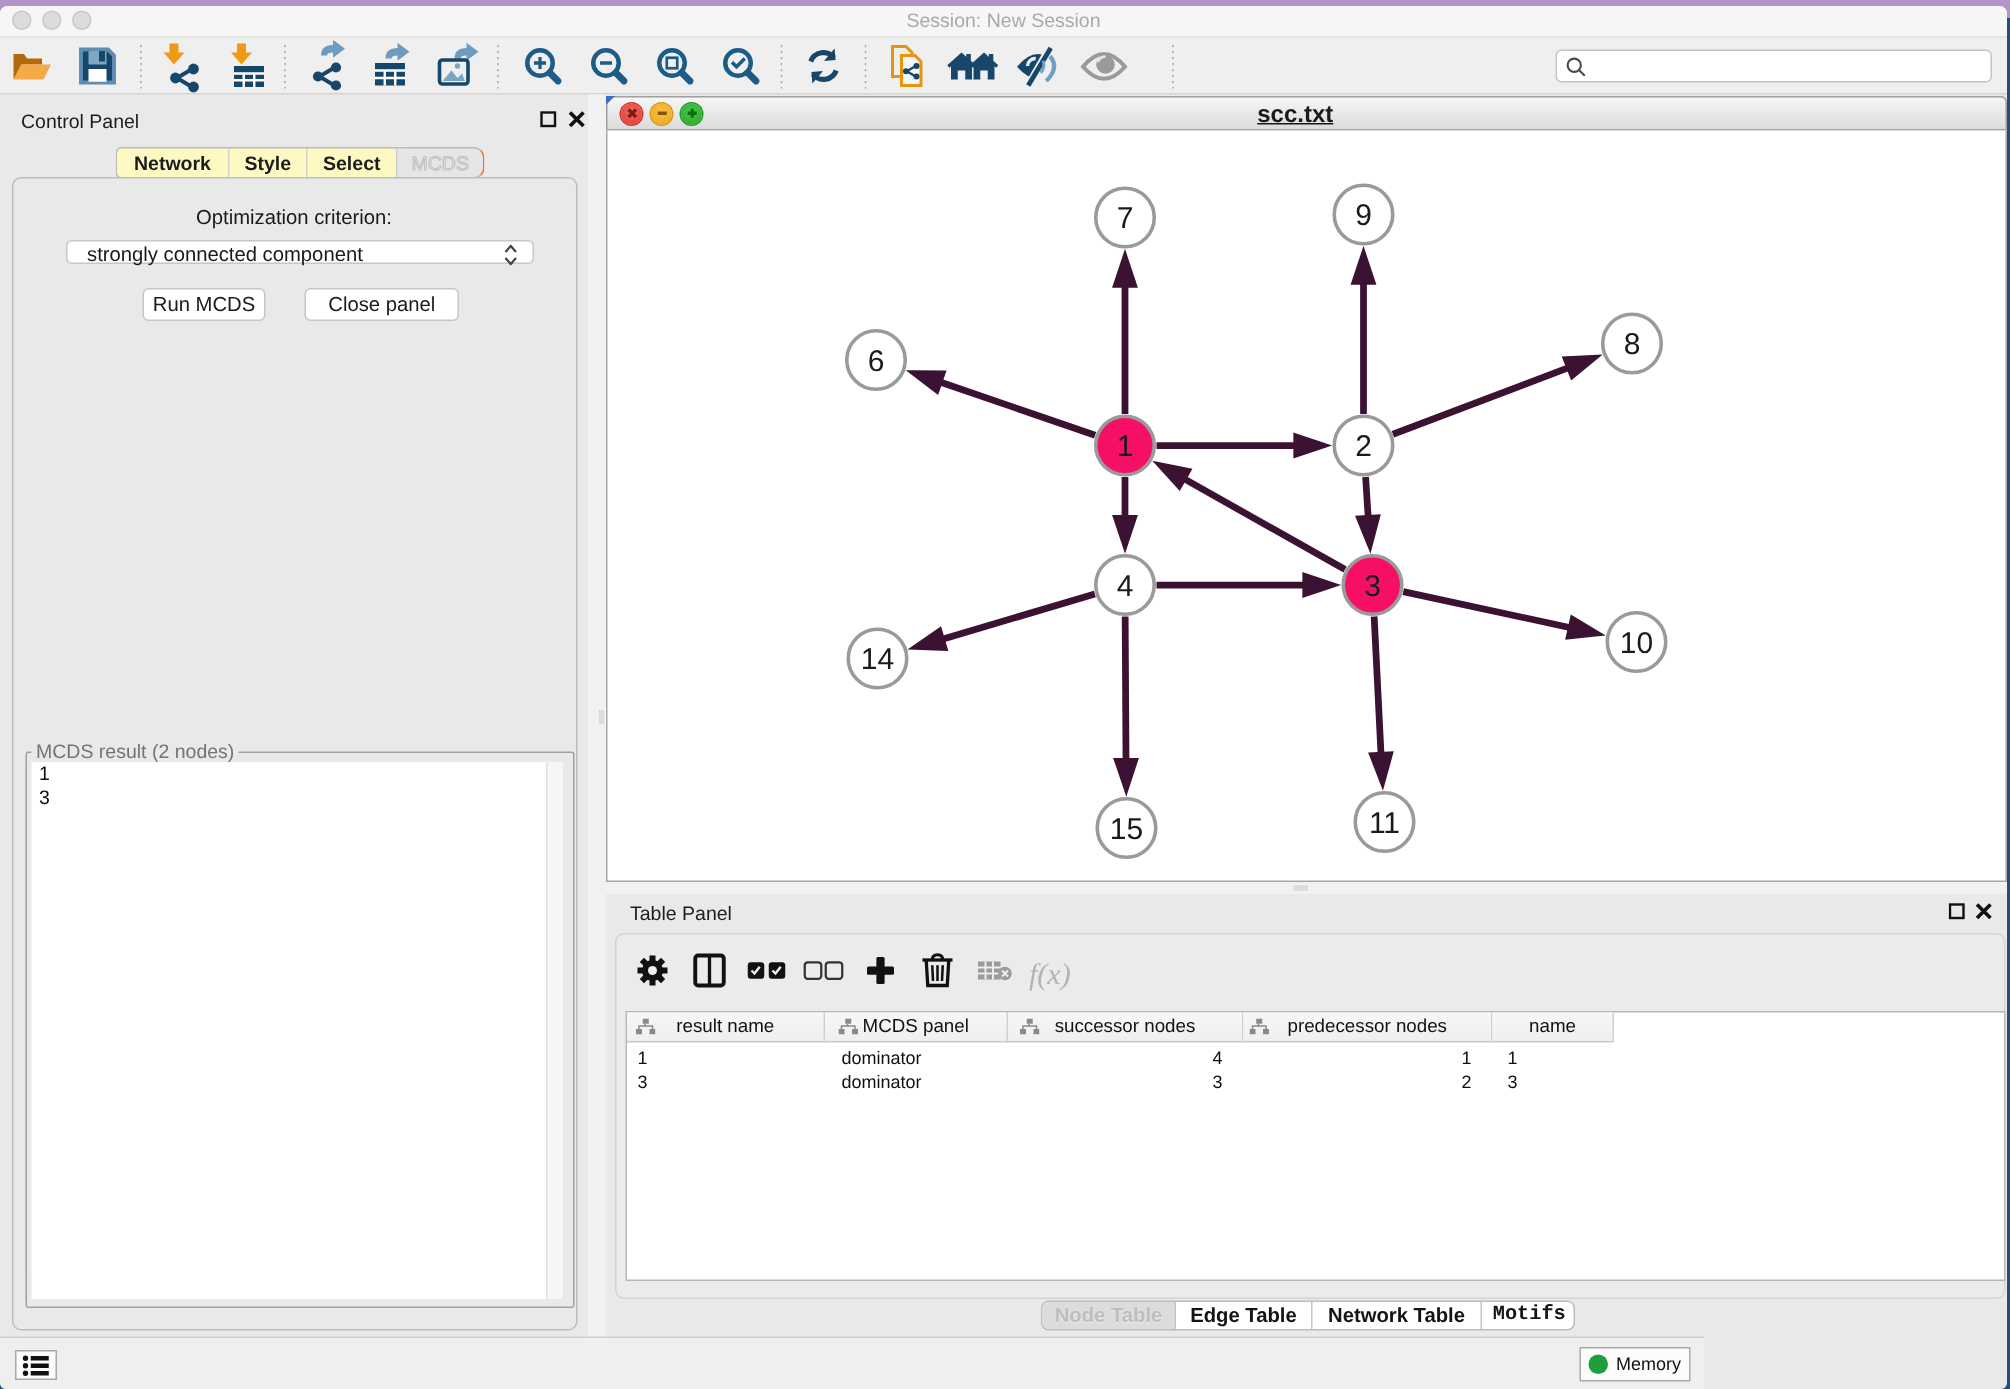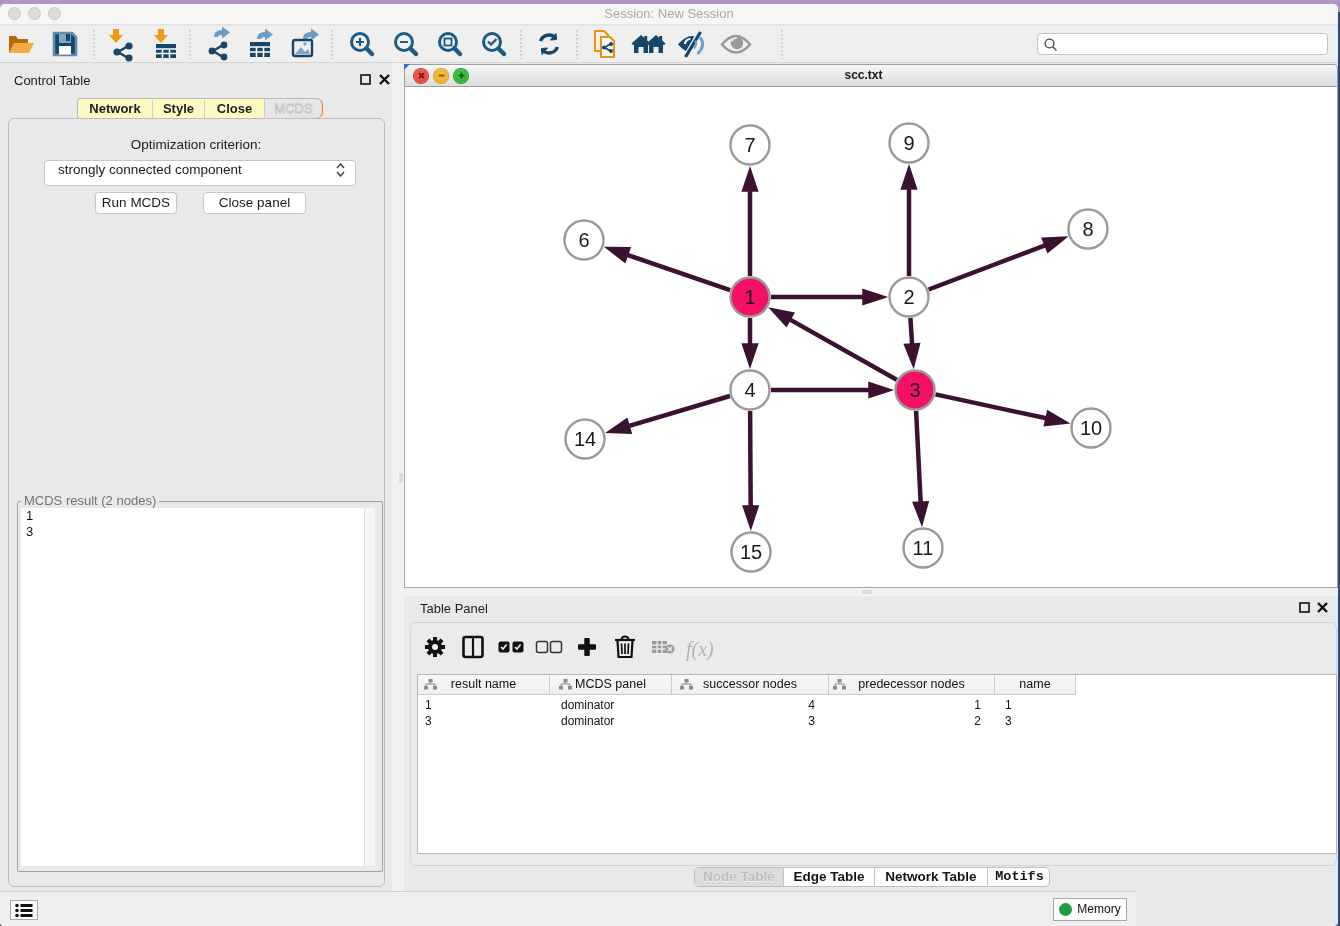--- a/index.html
+++ b/index.html
@@ -11,33 +11,33 @@
 .tl { position:absolute; top:3px; width:13px; height:13px; border-radius:50%; background:#dcdcdc; border:1px solid #c9c9c9; }
 #title-text { position:absolute; top:2px; left:0; right:0; text-align:center; font-size:13px; color:#a9a9a9; }
 #toolbar { position:absolute; top:22px; left:0; right:0; height:37px; background:#efefef; border-bottom:1px solid #d4d4d4; }
 #searchbox { position:absolute; top:29px; left:1037px; width:291px; height:22px; background:#fff; border:1px solid #c4c4c4; border-radius:4px; }
 #cp-title { position:absolute; top:69px; left:14px; font-size:13px; color:#1c1c1c; }
 .panebtn { position:absolute; font-size:13px; color:#111; }
 .tab { position:absolute; top:94px; height:21px; background:#fef9c3; border-top:1px solid #b9b9b9; border-bottom:1px solid #b9b9b9; text-align:center; line-height:19px; font-size:13px; font-weight:bold; color:#1c1c1c; }
 .tabdis { background:#e6e6e6; color:#efefef; -webkit-text-stroke:0.8px #c2c2c2; text-shadow:none; font-weight:normal; }
 #cp-body { position:absolute; top:114px; left:8px; width:377px; height:769px; border:1px solid #bdbdbd; border-radius:6px; background:#e9e9e9; }
 #opt-label { position:absolute; top:133px; left:0; width:392px; text-align:center; font-size:13.5px; color:#1a1a1a; }
-#combo { position:absolute; top:156px; left:44px; width:312px; height:26px; background:#fff; border:1px solid #c6c6c6; border-radius:4px; font-size:13.5px; color:#1a1a1a; line-height:18px; padding-left:13px; }
+#combo { position:absolute; top:156px; left:44px; width:312px; height:16px; background:#fff; border:1px solid #c6c6c6; border-radius:4px; font-size:13.5px; color:#1a1a1a; line-height:18px; padding-left:13px; }
 .btn { position:absolute; background:#fff; border:1px solid #c6c6c6; border-radius:4px; font-size:13.5px; color:#1a1a1a; text-align:center; }
 #fieldset { position:absolute; top:497px; left:17px; width:366px; height:371px; border:1px solid #a0a0a0; border-radius:2px; }
 #fieldset-legend { position:absolute; top:489px; left:21px; background:#e9e9e9; padding:0 3px; font-size:13px; color:#737373; }
 #resultbox { position:absolute; top:504px; left:21px; width:354px; height:358px; background:#fff; }
 #resultbox .ln { font-size:13px; color:#111; padding-left:5px; line-height:16px; }
 #result-sb { position:absolute; top:504px; left:364px; width:11px; height:358px; background:#f6f6f6; border-left:1px solid #e0e0e0; }
 #statusbar { position:absolute; top:887px; left:0; width:1136px; height:35px; background:#efefef; border-top:1px solid #cfcfcf; }
 #listbtn { position:absolute; top:8px; left:10px; width:28px; height:20px; background:#fcfcfc; border:1px solid #a8a8a8; }
 #membtn { position:absolute; top:6px; right:9px; width:74px; height:23px; background:#fcfcfc; border:1px solid #a8a8a8; font-size:12px; color:#111; text-align:center; line-height:21px; }
 #netwin { position:absolute; top:60px; left:404px; width:934px; height:524px; }
 #net-titlebar { position:absolute; top:0; left:0; right:0; height:23px; background:linear-gradient(#f6f6f6,#dcdcdc); border:1px solid #9f9f9f; border-radius:4px 4px 0 0; }
-#net-title { position:absolute; top:3px; left:0; right:15px; text-align:center; font-size:12px; font-weight:bold; color:#1a1a1a; }
+#net-title { position:absolute; top:3px; left:0; right:15px; text-align:center; font-size:16px; font-weight:bold; color:#1a1a1a;text-decoration:underline; }
 .mtl { position:absolute; top:4px; width:14px; height:14px; border-radius:50%; }
 #net-canvas { position:absolute; top:23px; left:0; width:934px; height:501px; background:#fff; border:1px solid #a8a8a8; border-top:none; }
 #tp-title { position:absolute; top:597px; left:420px; font-size:13px; color:#1c1c1c; }
 #tbl { position:absolute; top:670px; left:417px; width:920px; height:180px; background:#fff; border:1px solid #b6b6b6; }
 .th { position:absolute; top:0; height:20px; background:linear-gradient(#f7f7f7,#efefef); border-right:1px solid #cfcfcf; border-bottom:1px solid #c9c9c9; font-size:12.5px; color:#111; text-align:center; line-height:19px; }
 .td { position:absolute; font-size:12px; color:#111; line-height:16px; }
 #bottabs { position:absolute; top:863px; left:694px; width:356px; height:20px; border:1px solid #bdbdbd; border-radius:5px; background:#fff; overflow:hidden; font-size:13.5px; font-weight:bold; color:#141414; }
 .btab { position:absolute; top:0; height:20px; line-height:18px; text-align:center; border-right:1px solid #c4c4c4; }
 .thicon { position:absolute; top:4px; width:13px; height:11px; }
 </style>
@@ -203,31 +203,31 @@
   </svg>
   <div id="searchbox">
     <svg width="18" height="18" style="position:absolute;top:3px;left:5px;" viewBox="0 0 18 18">
         <circle cx="6.5" cy="6.5" r="4.4" fill="none" stroke="#4a4a4a" stroke-width="1.4"></circle>
         <line x1="9.8" y1="9.8" x2="13.5" y2="13.5" stroke="#4a4a4a" stroke-width="1.4"></line>
       </svg>
   </div>
 
   <div style="position:absolute;top:59px;left:392px;width:12px;height:832px;background:#f1f1f1;"></div>
   <div style="position:absolute;top:584px;left:404px;width:934px;height:8px;background:#f1f1f1;"></div>
-  <div id="cp-title">Control Table</div>
+  <div id="cp-title">Control Panel</div>
   <svg class="panebtn" style="top:70px;left:360px;" width="12" height="12" viewBox="0 0 12 12">
       <rect x="1" y="1" width="9" height="9" fill="none" stroke="#111" stroke-width="1.6"></rect>
     </svg>
   <svg class="panebtn" style="top:69px;left:378px;" width="13" height="13" viewBox="0 0 13 13">
       <path d="M2 2 L11 11 M11 2 L2 11" stroke="#111" stroke-width="2.4"></path>
     </svg>
 
   <div class="tab" style="left:77px;width:75px;border-left:1px solid #b9b9b9;border-radius:4px 0 0 4px;">Network</div>
   <div class="tab" style="left:152px;width:52px;border-left:1px solid #cfcfcf;">Style</div>
-  <div class="tab" style="left:204px;width:60px;border-left:1px solid #cfcfcf;">Close</div>
+  <div class="tab" style="left:204px;width:60px;border-left:1px solid #cfcfcf;">Select</div>
   <div class="tab tabdis" style="left:264px;width:59px;border-left:1px solid #c9c9c9;border-right:1px solid #f97316;border-radius:0 7px 7px 0;">MCDS</div>
 
   <div id="cp-body"></div>
   <div id="opt-label">Optimization criterion:</div>
   <div id="combo">strongly connected component
     <svg width="9" height="14" style="position:absolute;top:2px;right:10px;" viewBox="0 0 9 14">
         <path d="M1 5 L4.5 1 L8 5" fill="none" stroke="#444" stroke-width="1.5"></path>
         <path d="M1 9 L4.5 13 L8 9" fill="none" stroke="#444" stroke-width="1.5"></path>
       </svg>
   </div>

